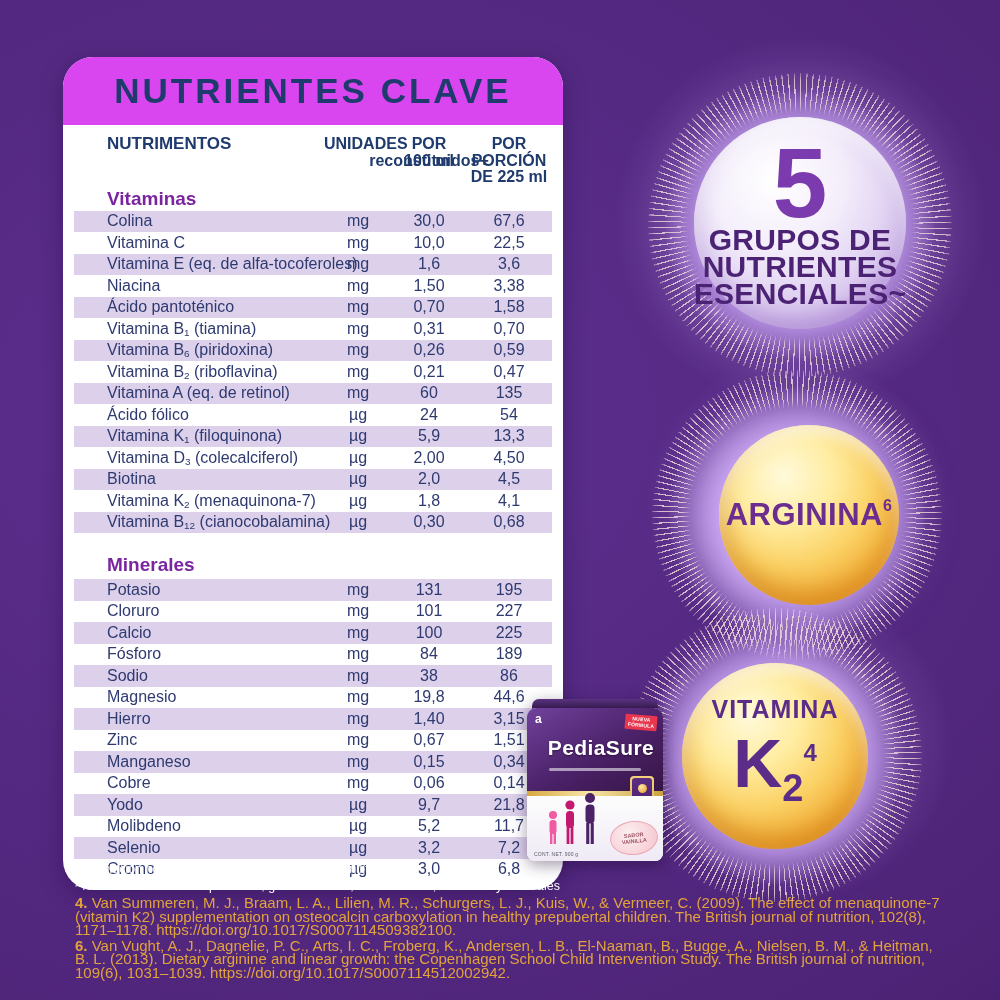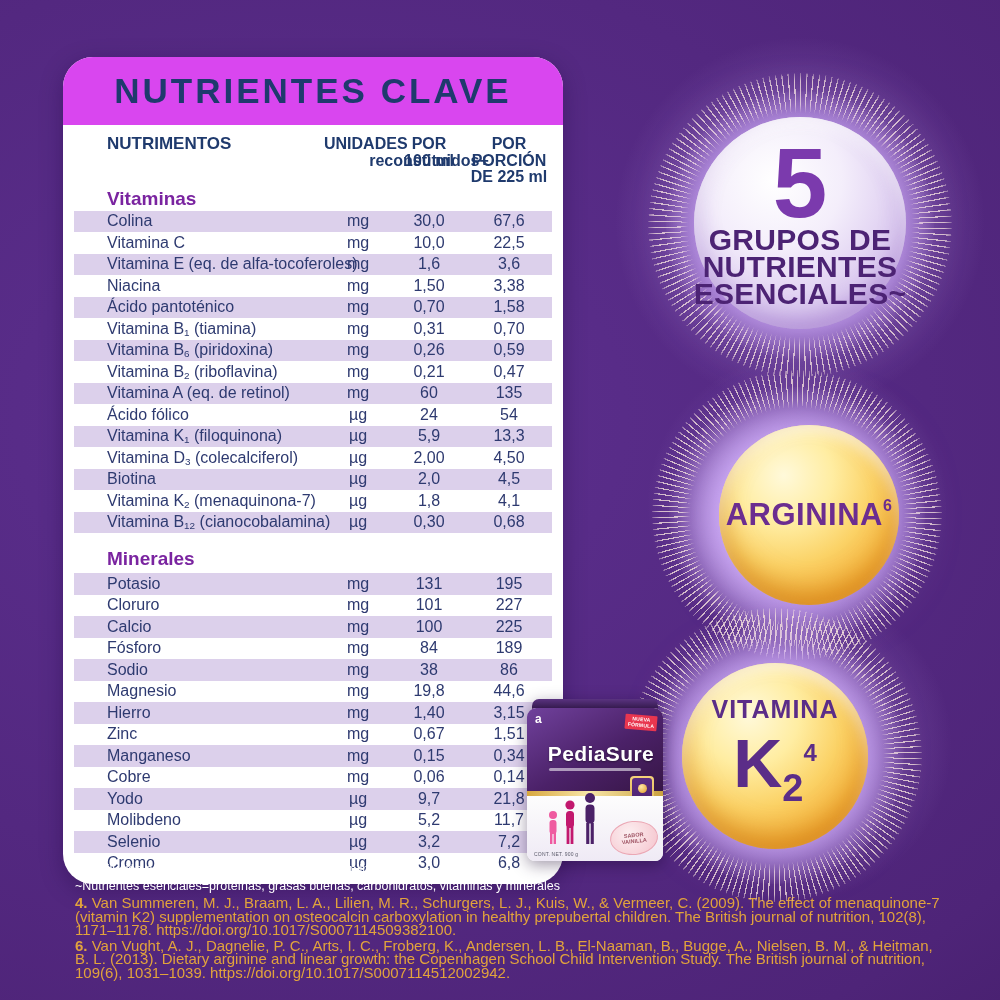--- a/index.html
+++ b/index.html
@@ -32,21 +32,21 @@
     margin:0 11px;padding-top:11px;
     font-weight:700;color:#1f3a6d;font-size:16px;line-height:16.5px;text-align:center;
   }
   .th-name{text-align:left;padding-left:33px;font-size:17px;}
   .th{position:relative;}
   .recon{position:absolute;left:50%;transform:translateX(-50%);white-space:nowrap;}
   .section-title{
     margin:2px 11px 2px 11px;padding-left:33px;
     color:#7a24a0;font-weight:700;font-size:19px;line-height:21px;
   }
-  .section-title:not(:first-child){margin-top:15px;margin-bottom:4px;}
+  .section-title:not(:first-child){margin-top:21px;margin-bottom:4px;}
   .sec{margin:0 11px;}
   .trow{
     display:grid;grid-template-columns:250px 68px 74px 86px;
     align-items:center;height:21.5px;
     font-size:16px;color:#2e3a70;
   }
   .sec .trow:nth-child(odd){background:#dcd0eb;}
   .c-name{padding-left:33px;white-space:nowrap;}
   .c-name sub{font-size:0.62em;vertical-align:-0.25em;}
   .c-val{text-align:center;}
@@ -94,21 +94,21 @@
   
   .can{position:absolute;left:527px;top:699px;width:136px;height:162px;z-index:5;filter:drop-shadow(0 4px 8px rgba(20,0,40,.4));}
   .can-lid{position:absolute;top:0;left:5px;right:5px;height:16px;border-radius:7px;
     background:linear-gradient(#5a3380,#2d1544 70%,#241038);}
   .can-body{position:absolute;top:9px;left:0;right:0;bottom:0;border-radius:9px 9px 8px 8px;overflow:hidden;background:#fff;display:flex;flex-direction:column;}
   .can-purple{position:relative;height:54%;background:linear-gradient(150deg,#70419c 0%,#4b2168 55%,#371646 100%);}
   .abbott{position:absolute;top:5px;left:8px;color:#ffffff;font-weight:700;font-size:12px;line-height:12px;}
   .ribbon{position:absolute;top:7px;right:6px;background:#e8364f;color:#fff;
     font-size:5px;line-height:5.6px;font-weight:700;text-align:center;padding:2px 3px;
     transform:rotate(5deg);border-radius:1px;letter-spacing:0.2px;}
-  .brand{position:absolute;top:34px;left:0;right:0;text-align:center;color:#ffffff;
+  .brand{position:absolute;top:28px;left:0;right:0;text-align:center;color:#ffffff;
     font-size:21px;font-weight:700;letter-spacing:0.4px;text-shadow:0 1px 2px rgba(0,0,0,.4);margin-left:12px;}
   .tagline{position:absolute;top:60px;left:22px;right:22px;height:3px;border-radius:2px;background:rgba(255,255,255,.55);}
   .mini-badge{position:absolute;right:9px;top:68px;width:24px;height:56px;border-radius:4px;
     background:linear-gradient(#f5d27a,#caa13e);padding:2px;box-sizing:border-box;}
   .mini-badge-inner{width:100%;height:100%;border-radius:3px;background:linear-gradient(#5b2d83,#3f1a5e);
     display:flex;flex-direction:column;align-items:center;justify-content:space-evenly;}
   .dot{width:9px;height:9px;border-radius:50%;background:radial-gradient(circle at 35% 30%,#ffe9a8,#e09a25);}
   .can-goldstripe{height:5px;background:linear-gradient(90deg,#d8a83f,#f7e6a8 45%,#caa13e);}
   .can-white{position:relative;flex:1;background:linear-gradient(#fdfdfd,#efeaf5);}
   .kids{position:absolute;left:18px;bottom:16px;}

